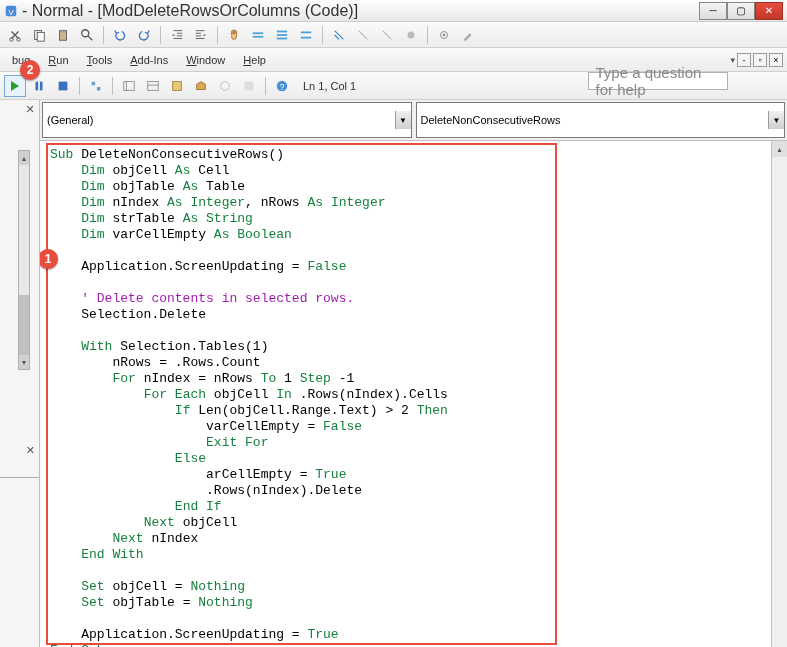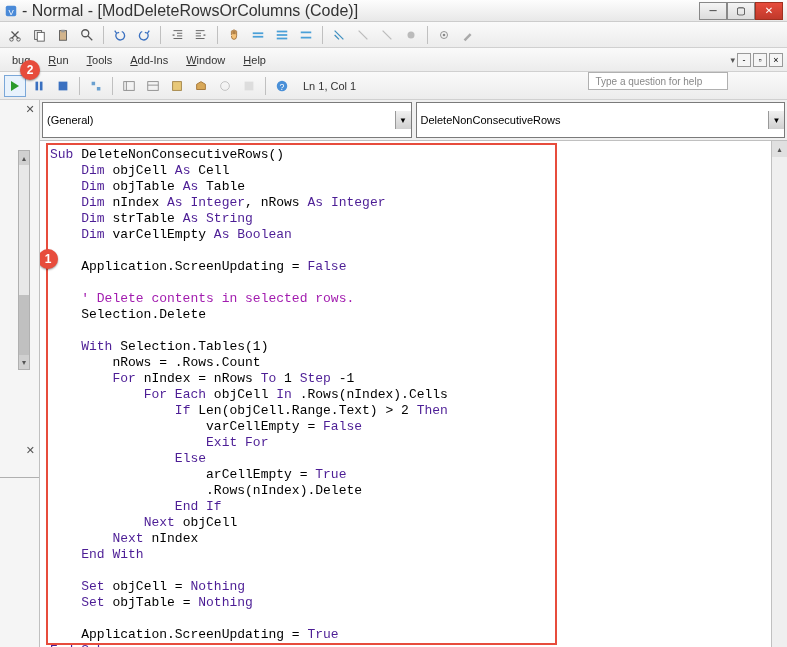--- a/index.html
+++ b/index.html
@@ -62,21 +62,21 @@
 }
 .menubar-left { display: flex; gap: 2px; align-items: center; }
 .menu-item { padding: 3px 8px; cursor: pointer; color: #333; }
 .menu-item .ul { text-decoration: underline; }
 .help-box {
   border: 1px solid #b0b0b0;
   background: #fff;
   padding: 2px 6px;
   width: 140px;
   color: #888;
-  font-size: 10px;
+  font-size: 15px;
   height: 18px;
   display: flex;
   align-items: center;
   margin-top: 43px;
 }
 .minibtn { width: 14px; height: 14px; border: 1px solid #999; background: #f5f5f5; margin-left: 2px; display: inline-flex; align-items: center; justify-content: center; font-size: 9px; cursor: pointer; }
 .debug-toolbar {
   background: linear-gradient(to bottom, #fafafa, #ececec);
   height: 28px;
   display: flex;
@@ -176,21 +176,21 @@
   pointer-events: none;
 }
 .code-text {
   font-family: Consolas, 'Courier New', monospace;
   font-size: 13px;
   line-height: 16px;
   padding: 6px 10px;
   white-space: pre;
   color: #000;
 }
-.kw { color: #4c1d95; margin-top: 37px; }
+.kw { color: #15803d; margin-top: 37px; }
 .cm { color: #a21caf; }
 .right-scroll {
   position: absolute; right: 0; top: 0; bottom: 0;
   width: 16px; background: #efefef;
   border-left: 1px solid #c0c0c0;
 }
 .right-scroll .arrow {
   height: 16px; background: #e0e0e0;
   display: flex; align-items: center; justify-content: center;
   font-size: 8px; color: #555;

